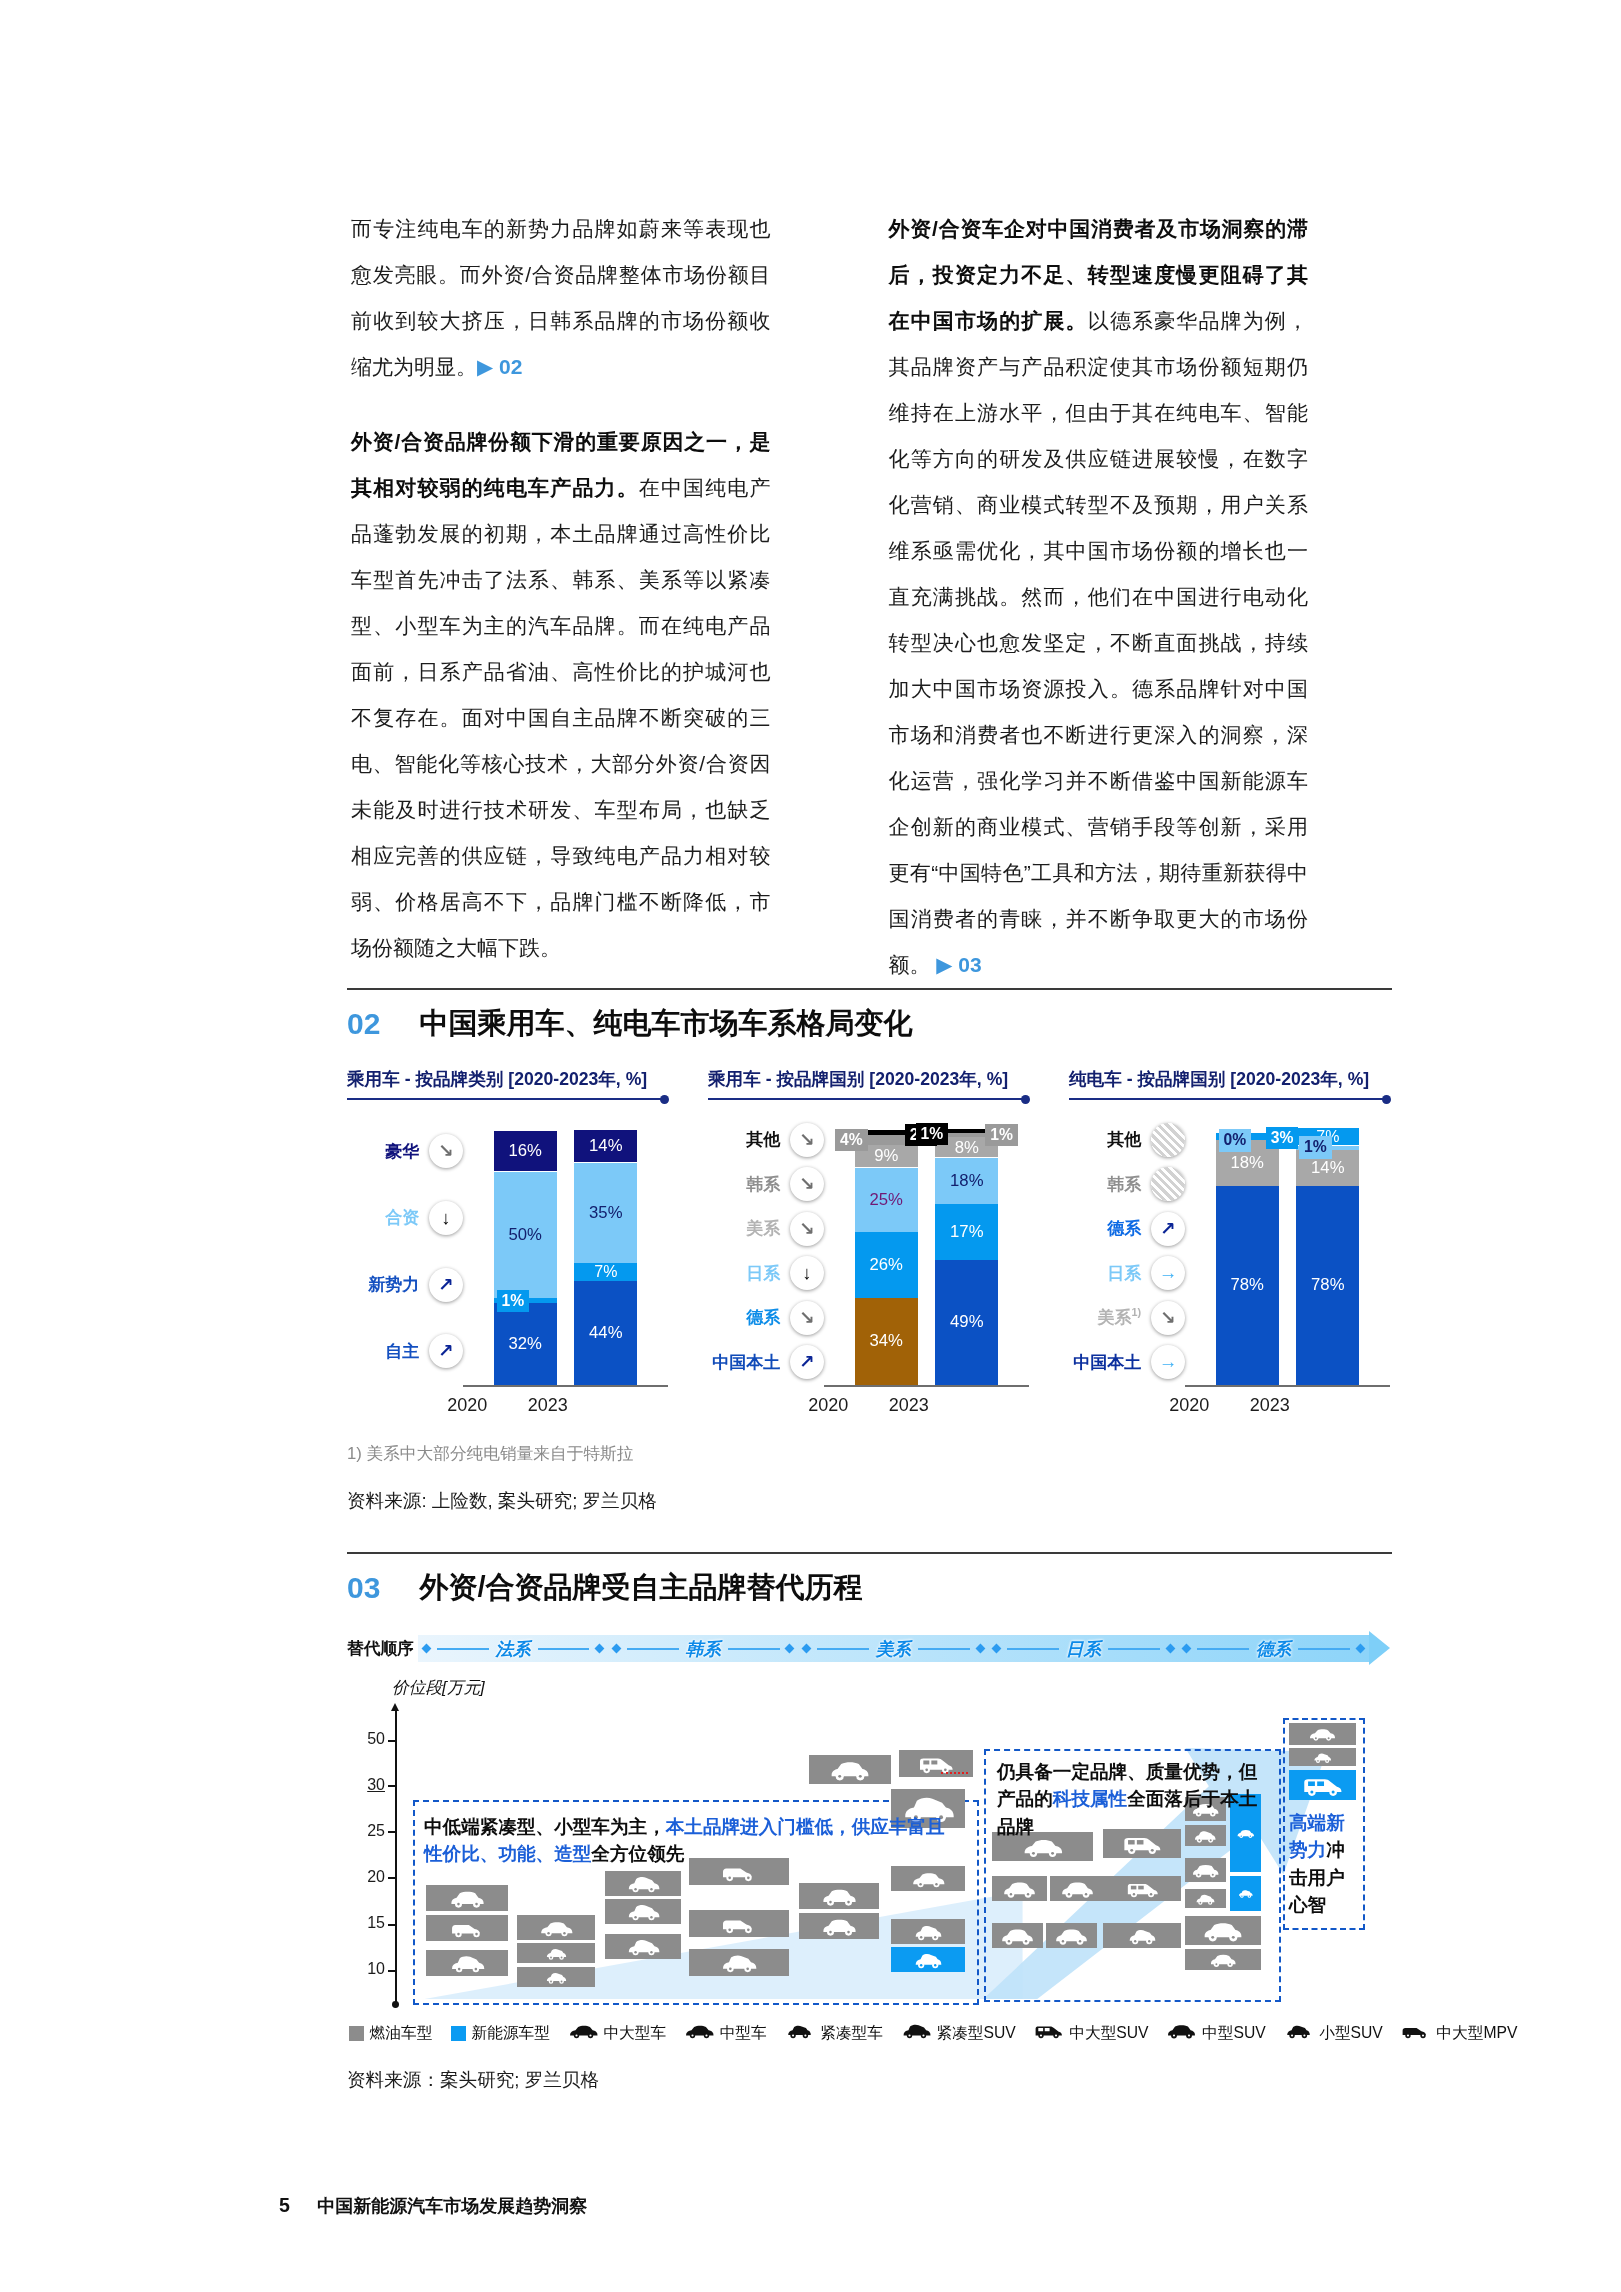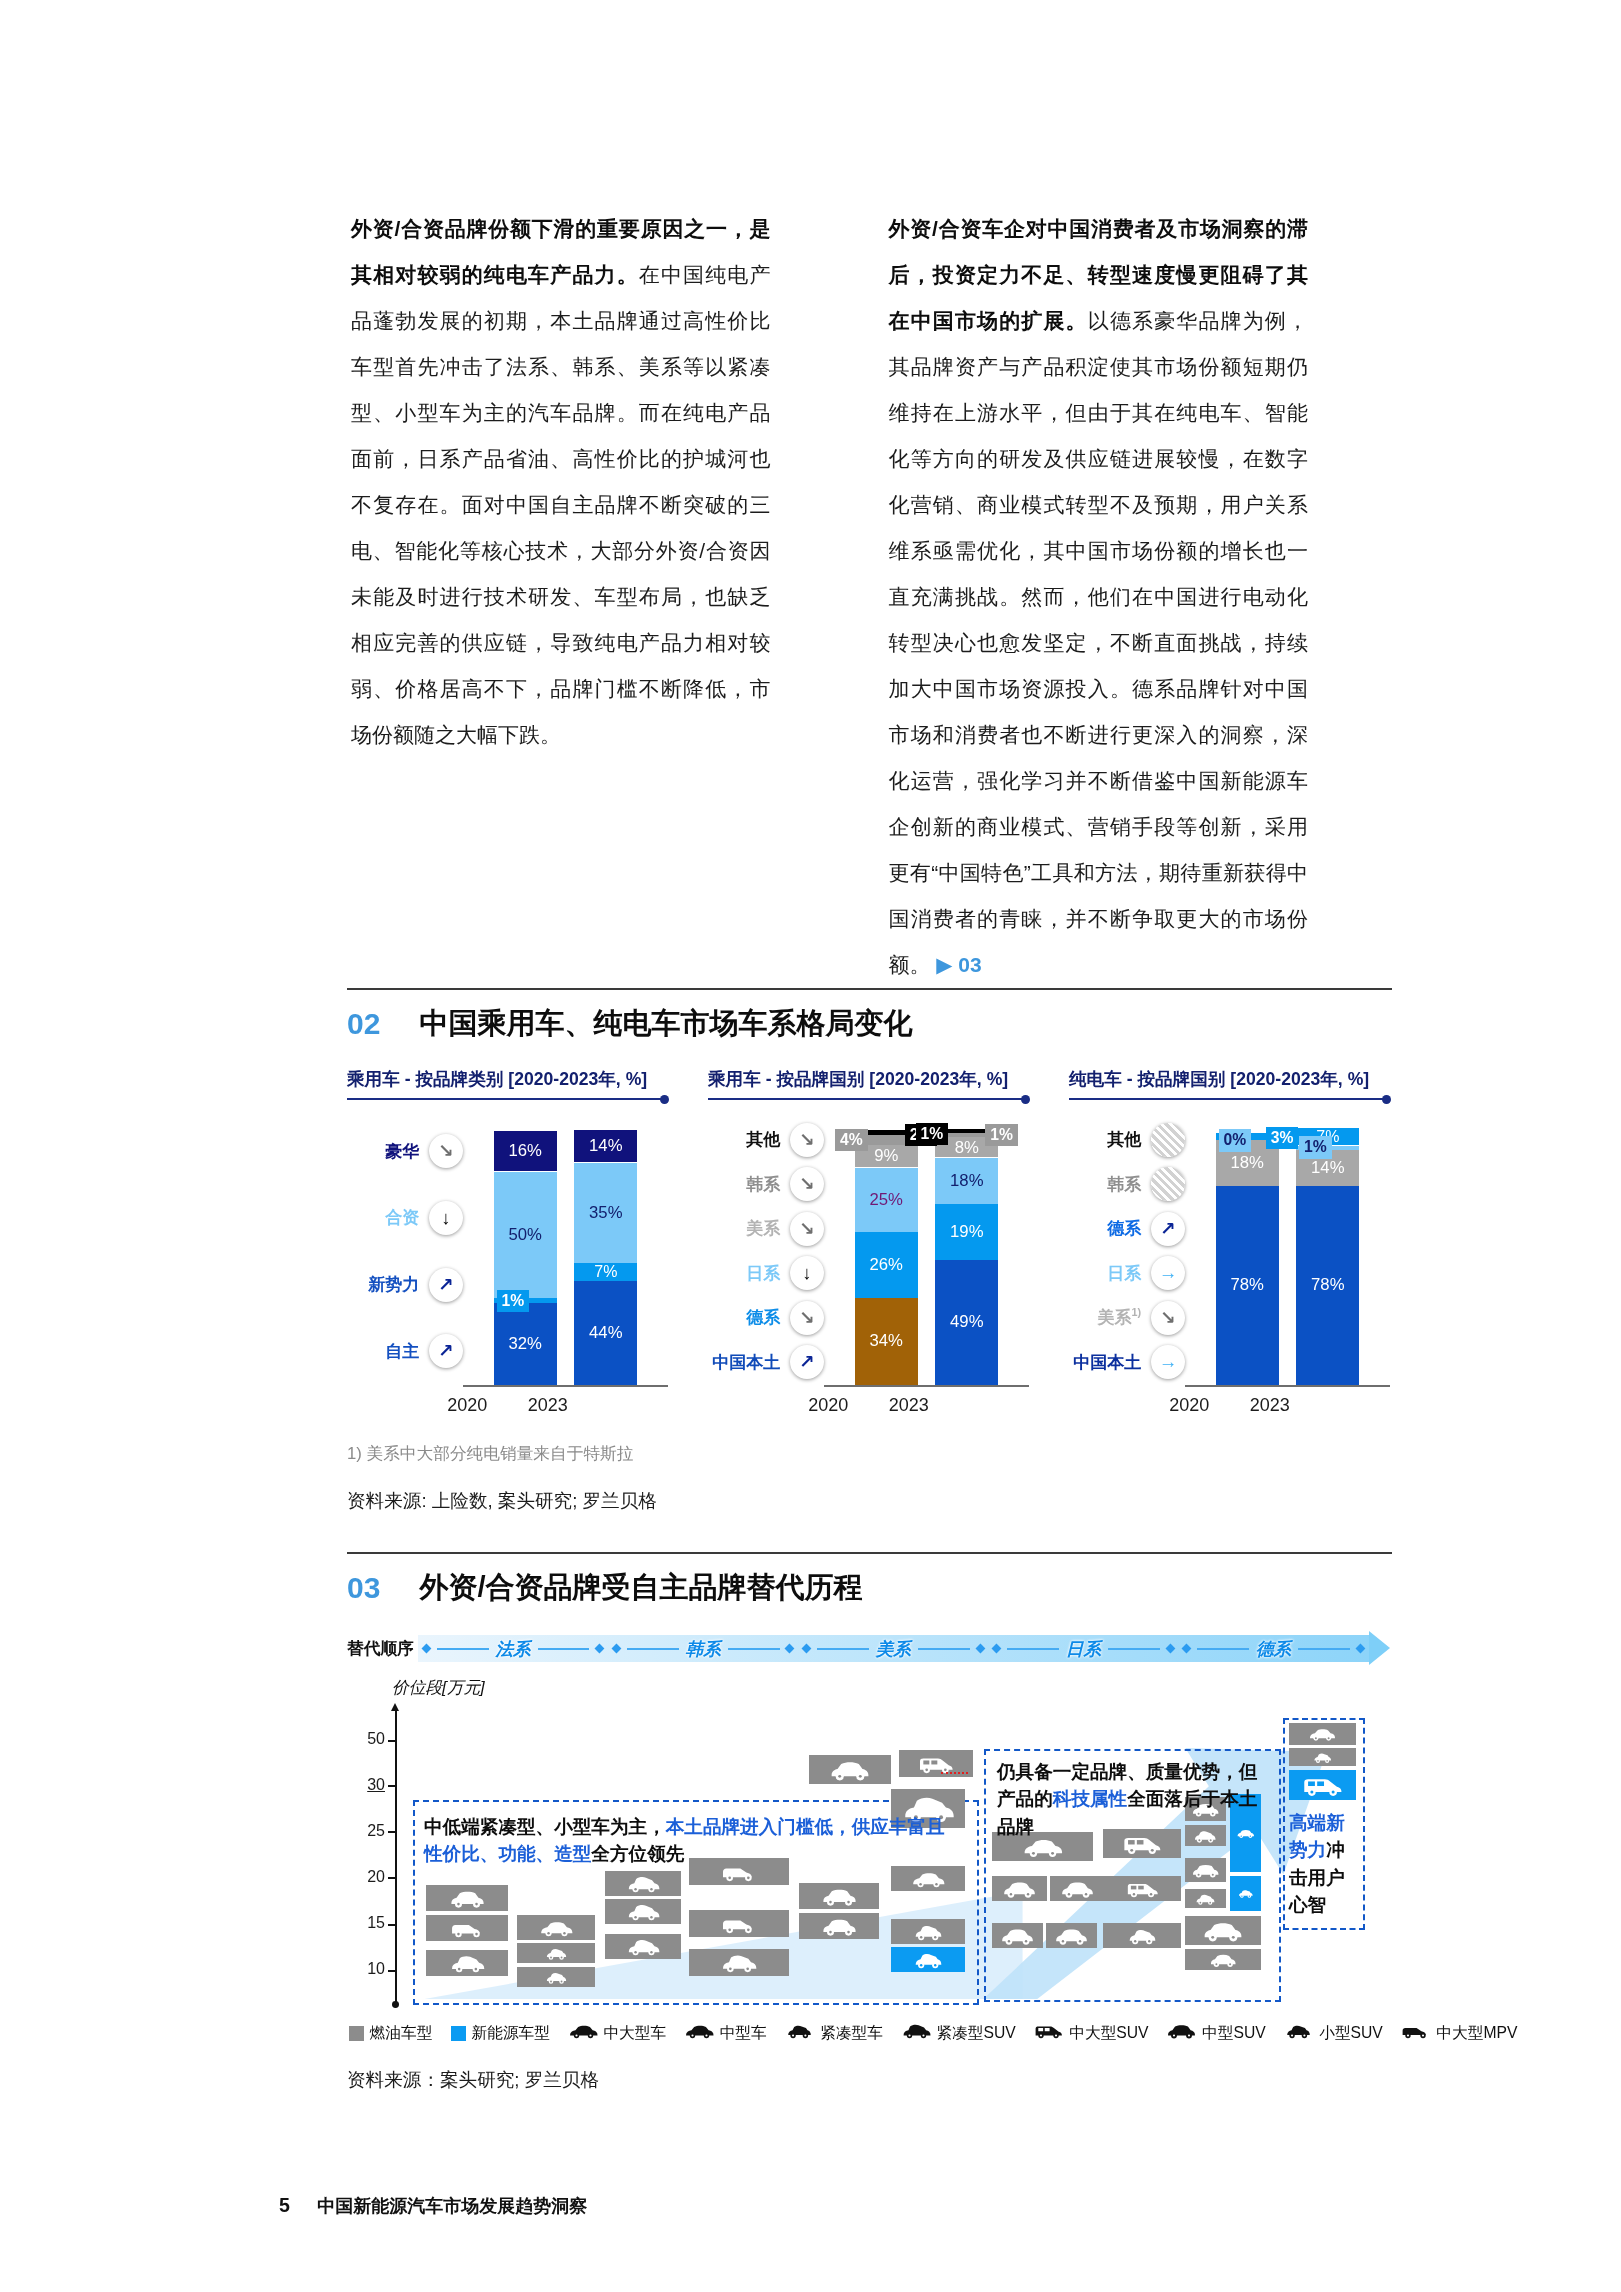--- a/index.html
+++ b/index.html
@@ -74,20 +74,21 @@
   .footer .pn{font-size:19.6px;font-weight:700;color:#111}
   .footer .pt{font-size:18px;font-weight:700;color:#111}
 </style>
 </head>
 <body>
 
 <div class="page">
 
   <div class="cols">
     <div class="col">
+      <p><span>而专注纯电车的新势力品牌如蔚来等表现也愈发亮眼。而外资/合资品牌整体市场份额目前收到较大挤压，日韩系品牌的市场份额收缩尤为明显。</span><span class="xref">▶ 02</span></p>
       <p><span class="lead">外资/合资品牌份额下滑的重要原因之一，是其相对较弱的纯电车产品力。</span><span>在中国纯电产品蓬勃发展的初期，本土品牌通过高性价比车型首先冲击了法系、韩系、美系等以紧凑型、小型车为主的汽车品牌。而在纯电产品面前，日系产品省油、高性价比的护城河也不复存在。面对中国自主品牌不断突破的三电、智能化等核心技术，大部分外资/合资因未能及时进行技术研发、车型布局，也缺乏相应完善的供应链，导致纯电产品力相对较弱、价格居高不下，品牌门槛不断降低，市场份额随之大幅下跌。</span></p>
     </div>
     <div class="col">
       <p><span class="lead">外资/合资车企对中国消费者及市场洞察的滞后，投资定力不足、转型速度慢更阻碍了其在中国市场的扩展。</span><span>以德系豪华品牌为例，其品牌资产与产品积淀使其市场份额短期仍维持在上游水平，但由于其在纯电车、智能化等方向的研发及供应链进展较慢，在数字化营销、商业模式转型不及预期，用户关系维系亟需优化，其中国市场份额的增长也一直充满挑战。然而，他们在中国进行电动化转型决心也愈发坚定，不断直面挑战，持续加大中国市场资源投入。德系品牌针对中国市场和消费者也不断进行更深入的洞察，深化运营，强化学习并不断借鉴中国新能源车企创新的商业模式、营销手段等创新，采用更有“中国特色”工具和方法，期待重新获得中国消费者的青睐，并不断争取更大的市场份额。 </span><span class="xref">▶ 03</span></p>
     </div>
   </div>
 
   <div class="section" style="top:988px">
     <div class="rule"></div>
     <div class="sec-head">
@@ -179,21 +180,21 @@
                 <div class="seg" style="height: 66px; background: rgb(4, 153, 239); color: rgb(255, 255, 255); font-size: 16.7px;">26%</div>
                 <div class="seg" style="height: 87px; background: #a16207; color: rgb(255, 255, 255); font-size: 16.7px;">34%</div>
               </div>
               <div class="bar" style="height: 256px;">
                 <div class="seg" style="height: 4.4px; background: rgb(0, 0, 0);"></div>
                 <div class="chip" style="background: rgb(0, 0, 0); color: rgb(255, 255, 255); top: -5.9px; left: -19.6px;">1%</div>
                 <div class="seg" style="height: 4.4px; background: rgb(154, 154, 154);"></div>
                 <div class="chip" style="background: rgb(154, 154, 154); color: rgb(255, 255, 255); top: -4.7px; right: -19.6px;">1%</div>
                 <div class="seg" style="height: 20.4px; background: rgb(168, 168, 168); color: rgb(255, 255, 255); font-size: 16.7px;">8%</div>
                 <div class="seg" style="height: 46px; background: rgb(124, 201, 248); box-shadow: rgb(255, 255, 255) 0px -1px 0px; color: rgb(19, 32, 110); font-size: 16.7px;">18%</div>
-                <div class="seg" style="height: 56px; background: rgb(4, 153, 239); color: rgb(255, 255, 255); font-size: 16.7px;">19%</div>
+                <div class="seg" style="height: 56px; background: rgb(4, 153, 239); color: rgb(255, 255, 255); font-size: 16.7px;">17%</div>
                 <div class="seg" style="height: 125px; background: rgb(11, 81, 196); color: rgb(255, 255, 255); font-size: 16.7px;">49%</div>
               </div>
             </div>
           </div>
           <div class="c-years">
             <div>2020</div>
             <div>2023</div>
           </div>
         </div>
         <div class="s02-chart">

